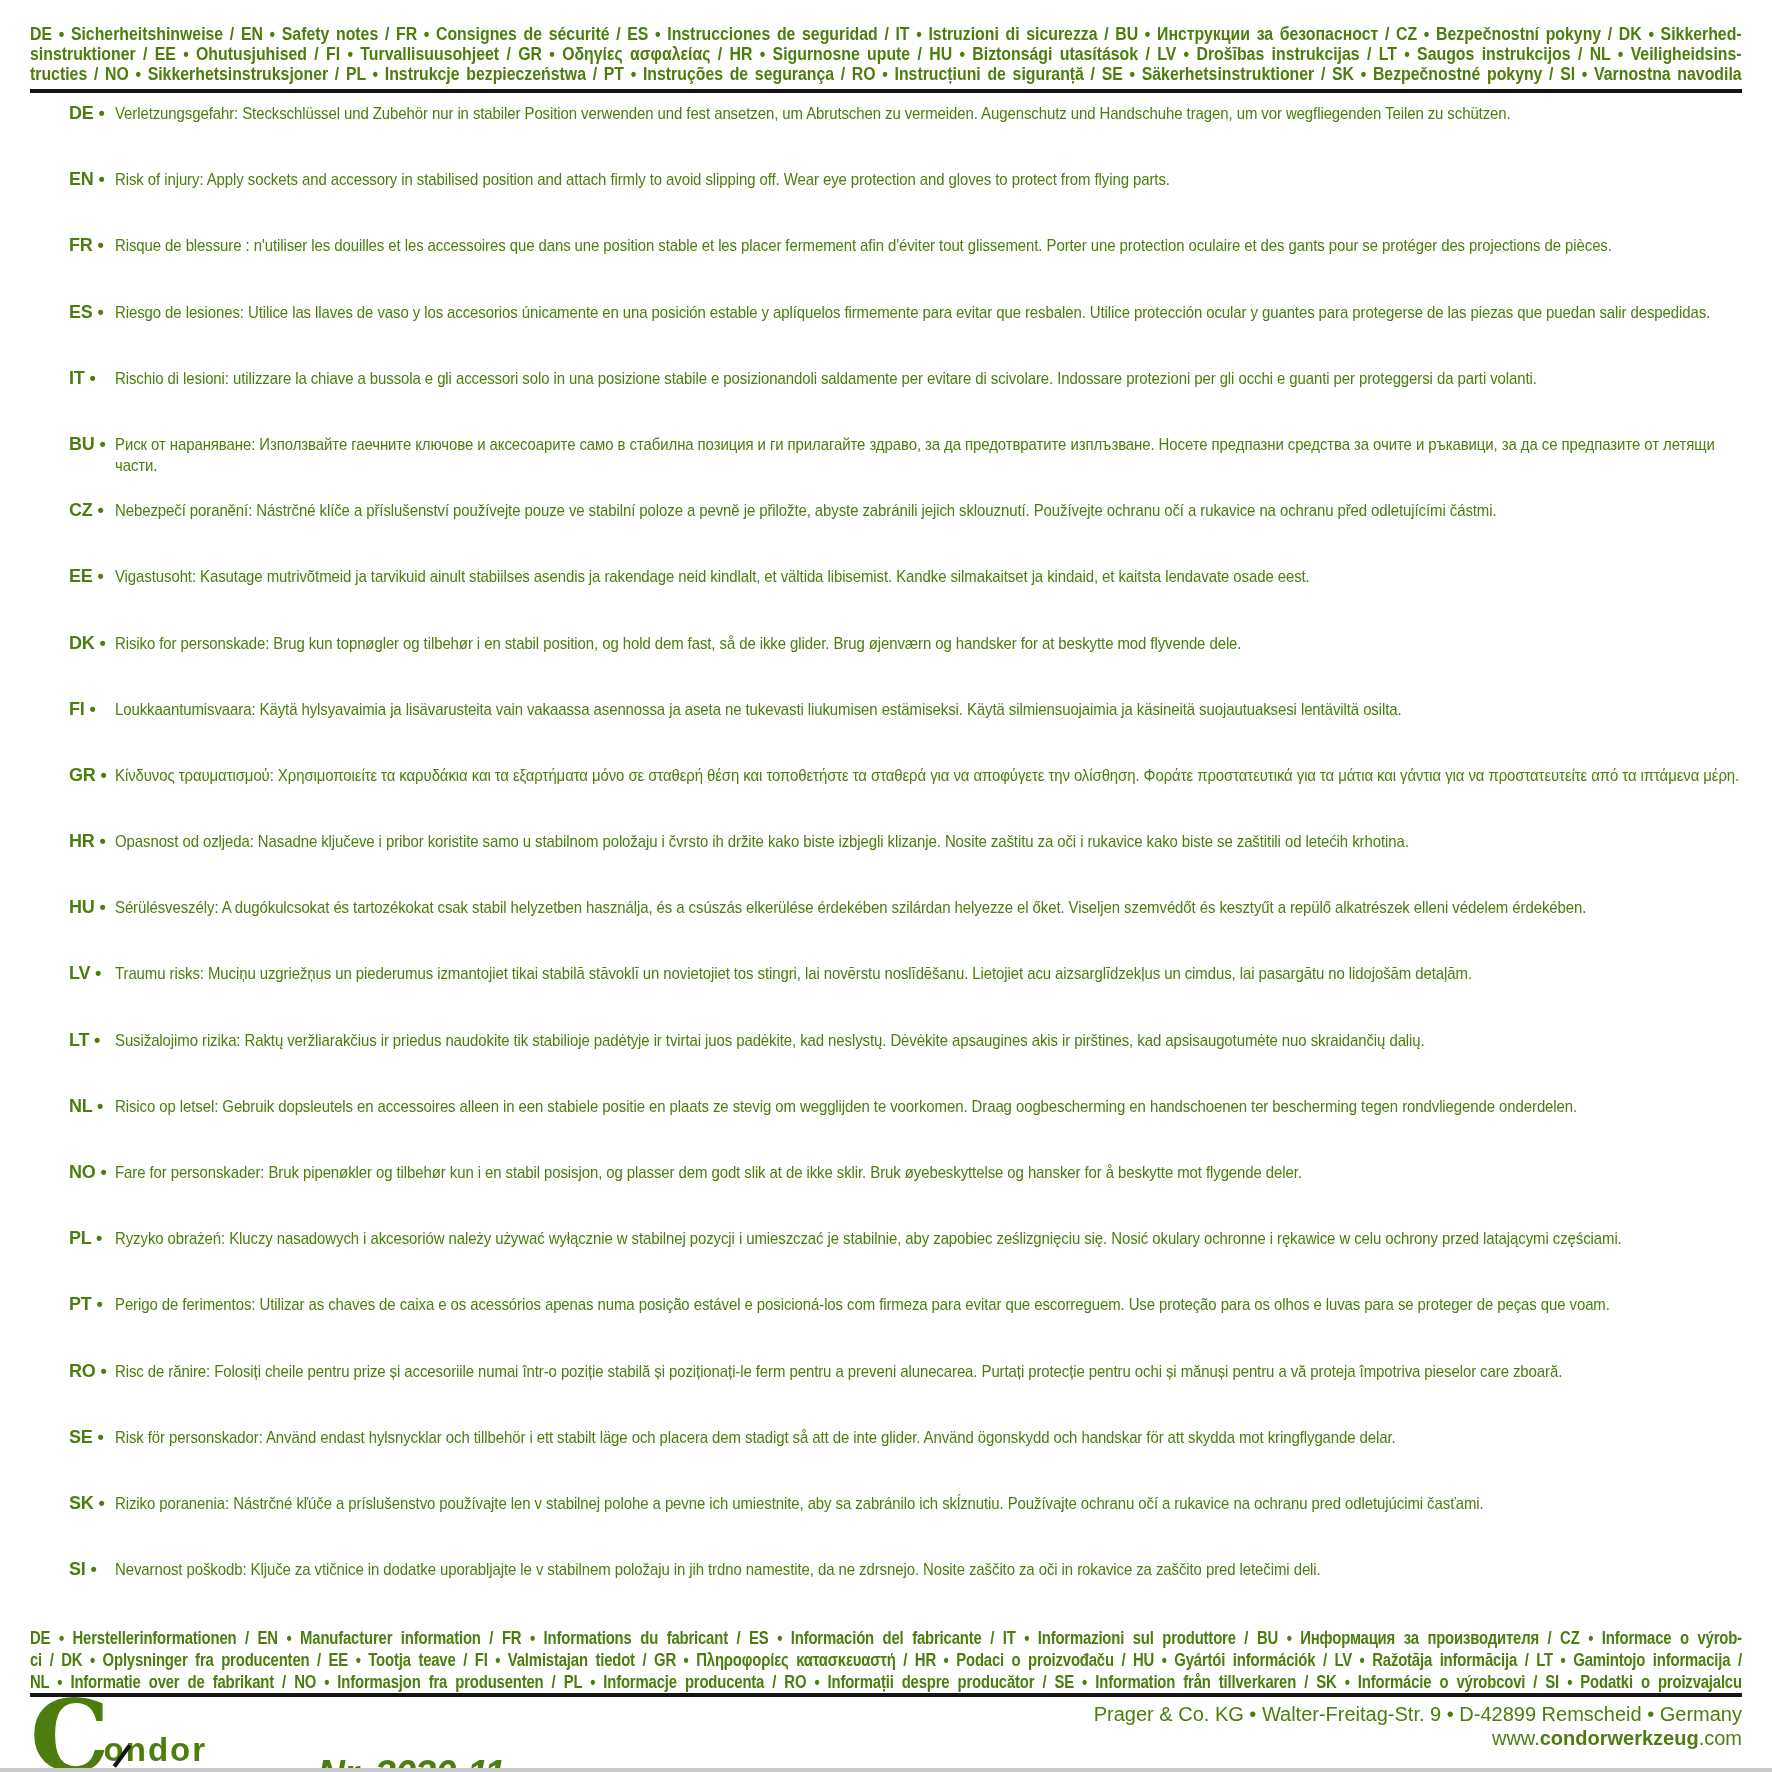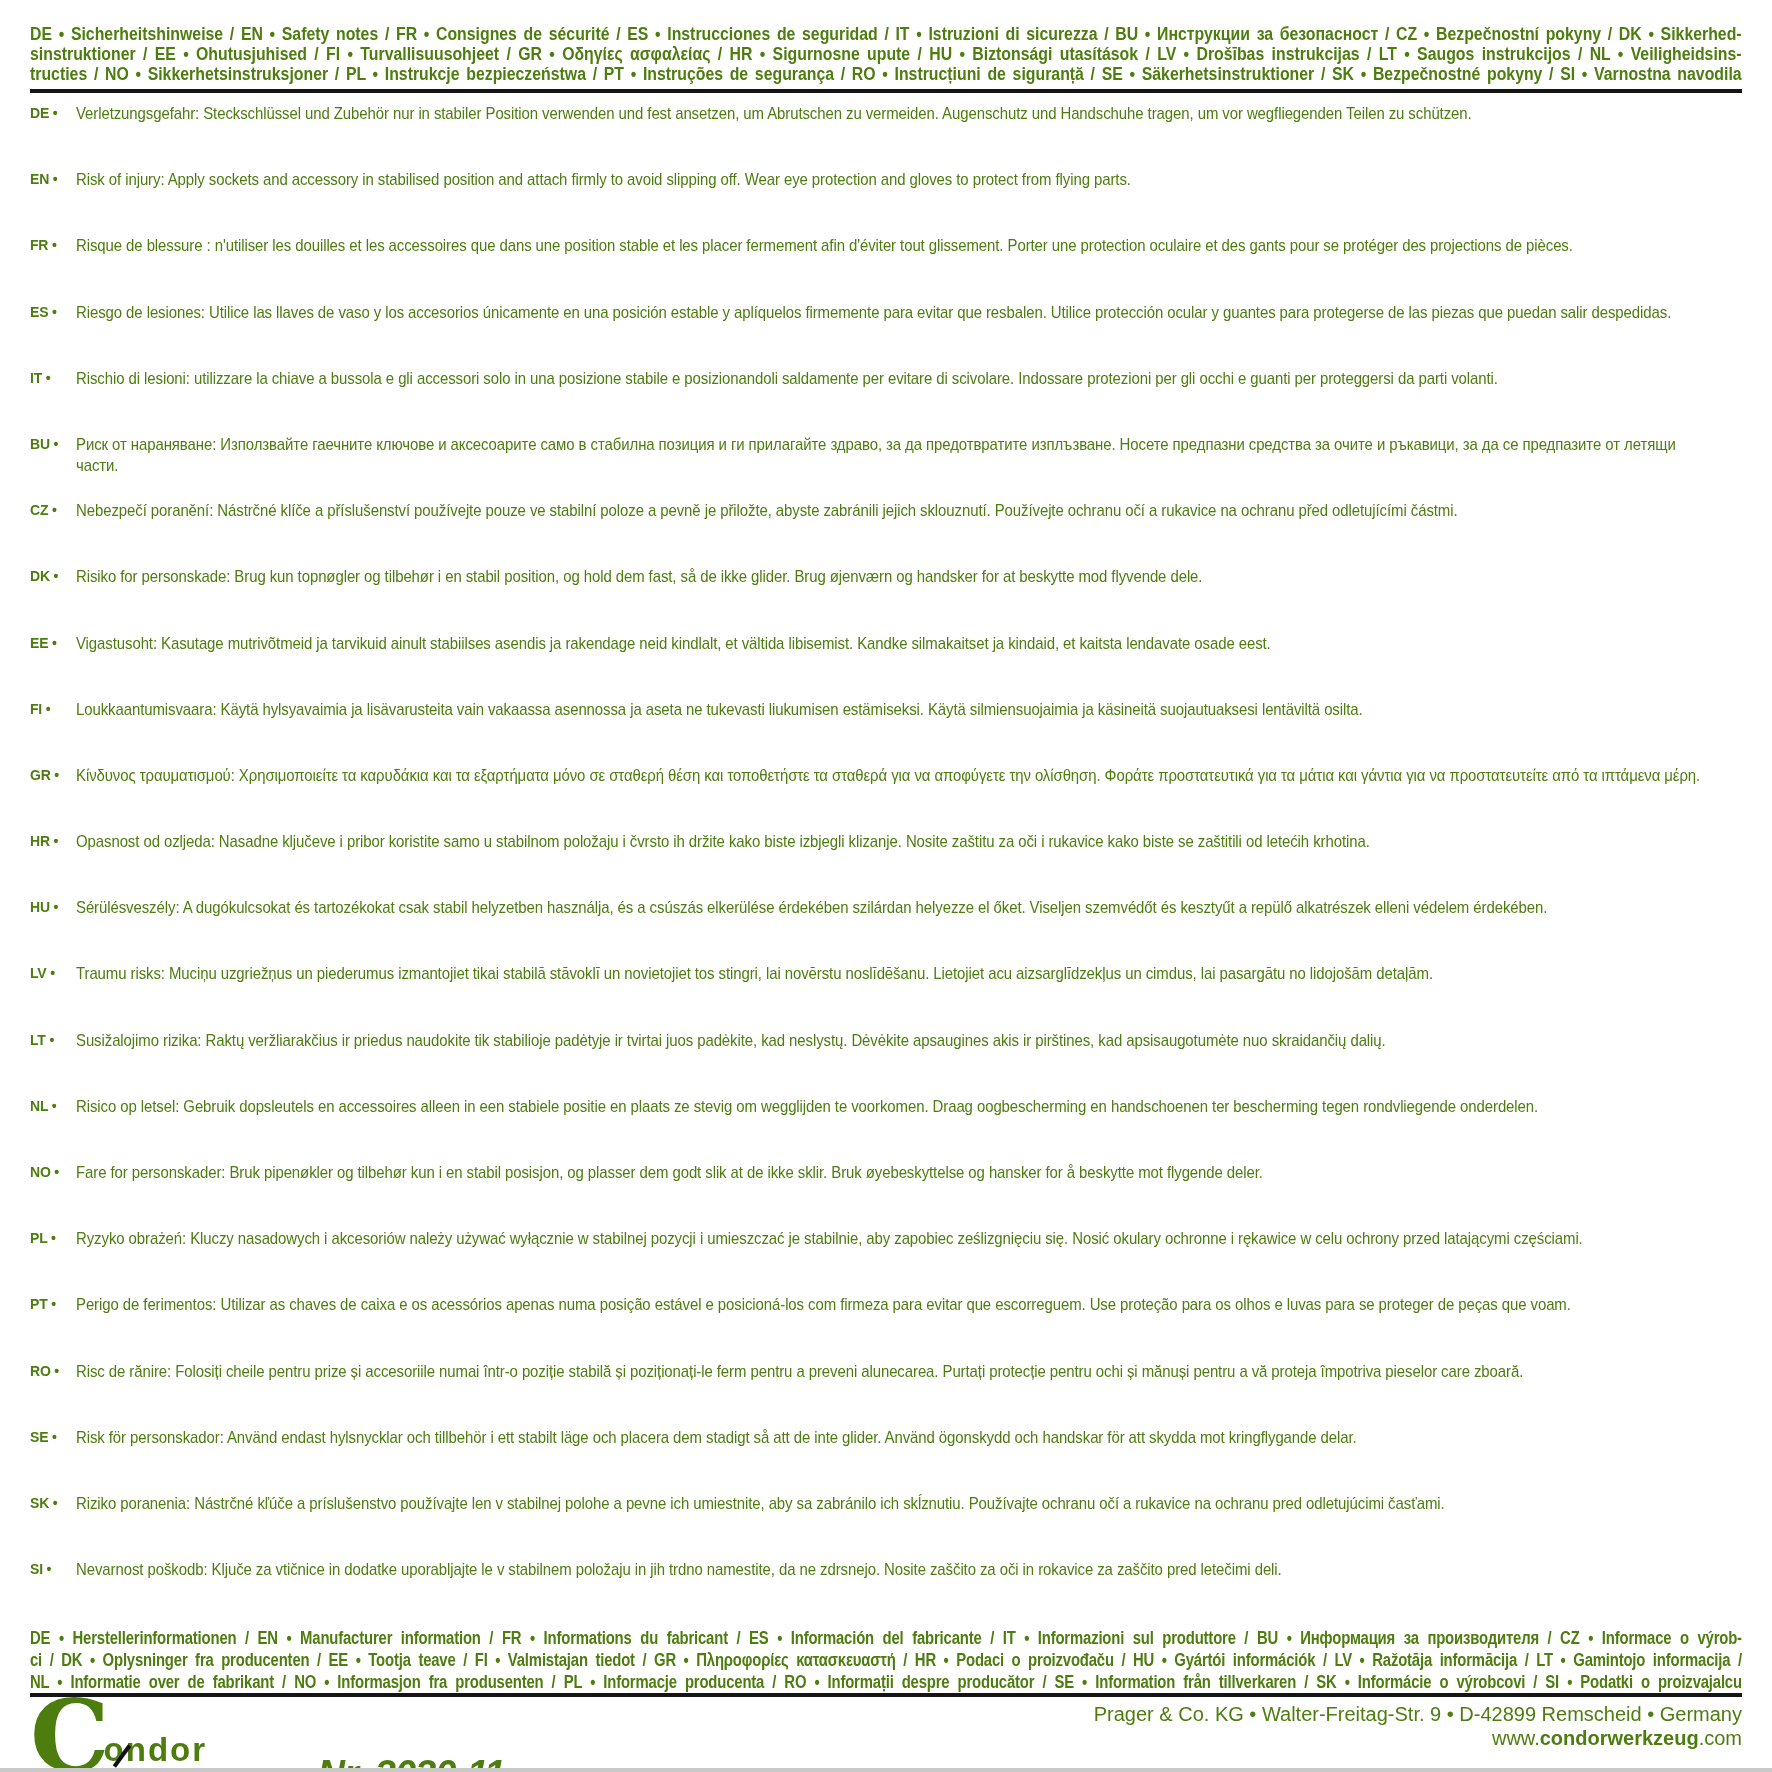--- a/index.html
+++ b/index.html
@@ -10,21 +10,21 @@
   
   .header { margin:0 30px; padding-top:24px; padding-bottom:5px; border-bottom:4px solid #151515; }
   .header-inner { width:1945px; transform:scaleX(0.88); transform-origin:0 0; }
   .hline {
     font-weight:bold; font-size:18px; line-height:20px;
     text-align:justify; text-align-last:justify; white-space:normal;
   }
   
   .list { margin:10px 30px 0 30px; }
   .row { display:flex; height:66.2px; align-items:flex-start; }
-  .code { flex:none; width:46px; font-weight:bold; font-size:14px; line-height:21px; letter-spacing:-0.2px; }
+  .code { flex:none; width:46px; font-weight:bold; font-size:18px; line-height:21px; letter-spacing:-0.2px;margin-left:39px; }
   .txt {
     flex:none; width:1866px; transform:scaleX(0.88); transform-origin:0 0;
     font-size:17px; line-height:21px; letter-spacing:-0.1px;
   }
   
   .footer { margin:0 30px; padding-top:2px; border-bottom:4px solid #151515; }
   .footer-inner { width:2014px; transform:scaleX(0.85); transform-origin:0 0; }
   .fline {
     font-weight:bold; font-size:17.5px; line-height:22px; letter-spacing:-0.2px; word-spacing:-1.5px;
     text-align:justify; text-align-last:justify;
@@ -82,26 +82,26 @@
       </div>
     <div class="row">
         <span class="code"><span>BU</span> <span>•</span></span>
         <div class="txt">Риск от нараняване: Използвайте гаечните ключове и аксесоарите само в стабилна позиция и ги прилагайте здраво, за да предотвратите изплъзване. Носете предпазни средства за очите и ръкавици, за да се предпазите от летящи части.</div>
       </div>
     <div class="row">
         <span class="code"><span>CZ</span> <span>•</span></span>
         <div class="txt">Nebezpečí poranění: Nástrčné klíče a příslušenství používejte pouze ve stabilní poloze a pevně je přiložte, abyste zabránili jejich sklouznutí. Používejte ochranu očí a rukavice na ochranu před odletujícími částmi.</div>
       </div>
     <div class="row">
+        <span class="code"><span>EE</span> <span>•</span></span>
+        <div class="txt">Vigastusoht: Kasutage mutrivõtmeid ja tarvikuid ainult stabiilses asendis ja rakendage neid kindlalt, et vältida libisemist. Kandke silmakaitset ja kindaid, et kaitsta lendavate osade eest.</div>
+      </div>
+    <div class="row">
         <span class="code"><span>DK</span> <span>•</span></span>
         <div class="txt">Risiko for personskade: Brug kun topnøgler og tilbehør i en stabil position, og hold dem fast, så de ikke glider. Brug øjenværn og handsker for at beskytte mod flyvende dele.</div>
-      </div>
-    <div class="row">
-        <span class="code"><span>EE</span> <span>•</span></span>
-        <div class="txt">Vigastusoht: Kasutage mutrivõtmeid ja tarvikuid ainult stabiilses asendis ja rakendage neid kindlalt, et vältida libisemist. Kandke silmakaitset ja kindaid, et kaitsta lendavate osade eest.</div>
       </div>
     <div class="row">
         <span class="code"><span>FI</span> <span>•</span></span>
         <div class="txt">Loukkaantumisvaara: Käytä hylsyavaimia ja lisävarusteita vain vakaassa asennossa ja aseta ne tukevasti liukumisen estämiseksi. Käytä silmiensuojaimia ja käsineitä suojautuaksesi lentäviltä osilta.</div>
       </div>
     <div class="row">
         <span class="code"><span>GR</span> <span>•</span></span>
         <div class="txt">Κίνδυνος τραυματισμού: Χρησιμοποιείτε τα καρυδάκια και τα εξαρτήματα μόνο σε σταθερή θέση και τοποθετήστε τα σταθερά για να αποφύγετε την ολίσθηση. Φοράτε προστατευτικά για τα μάτια και γάντια για να προστατευτείτε από τα ιπτάμενα μέρη.</div>
       </div>
     <div class="row">

